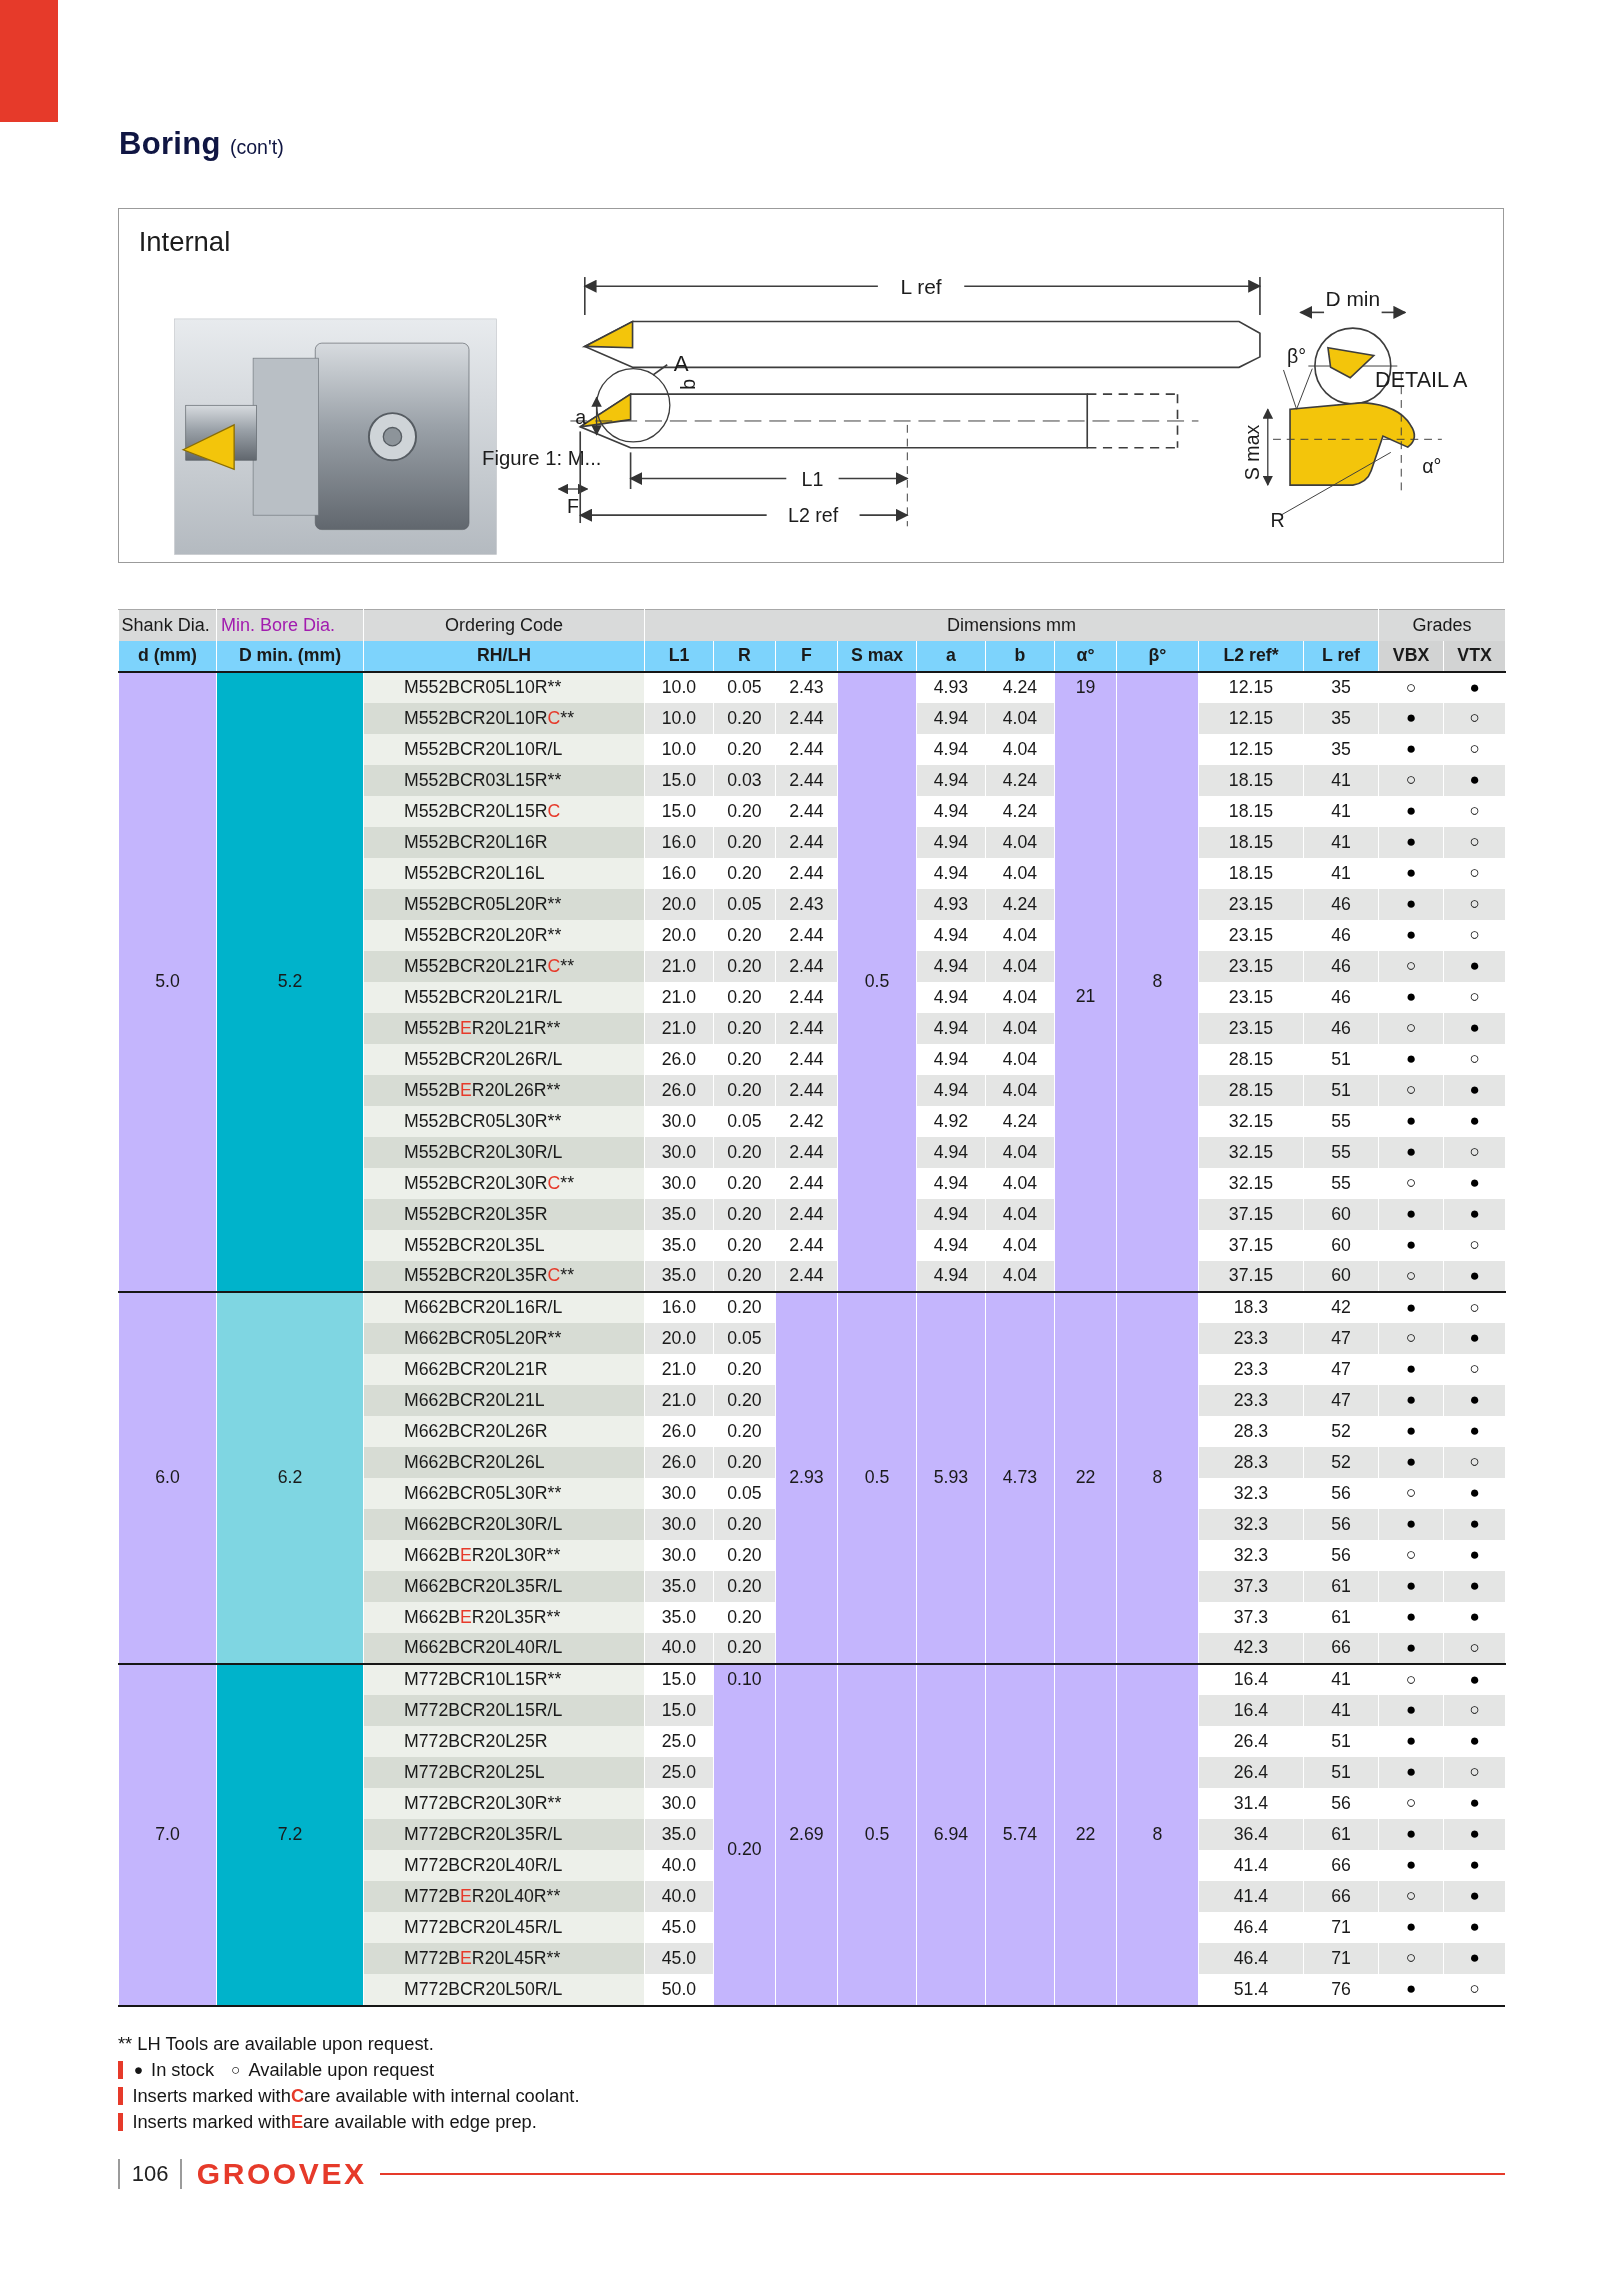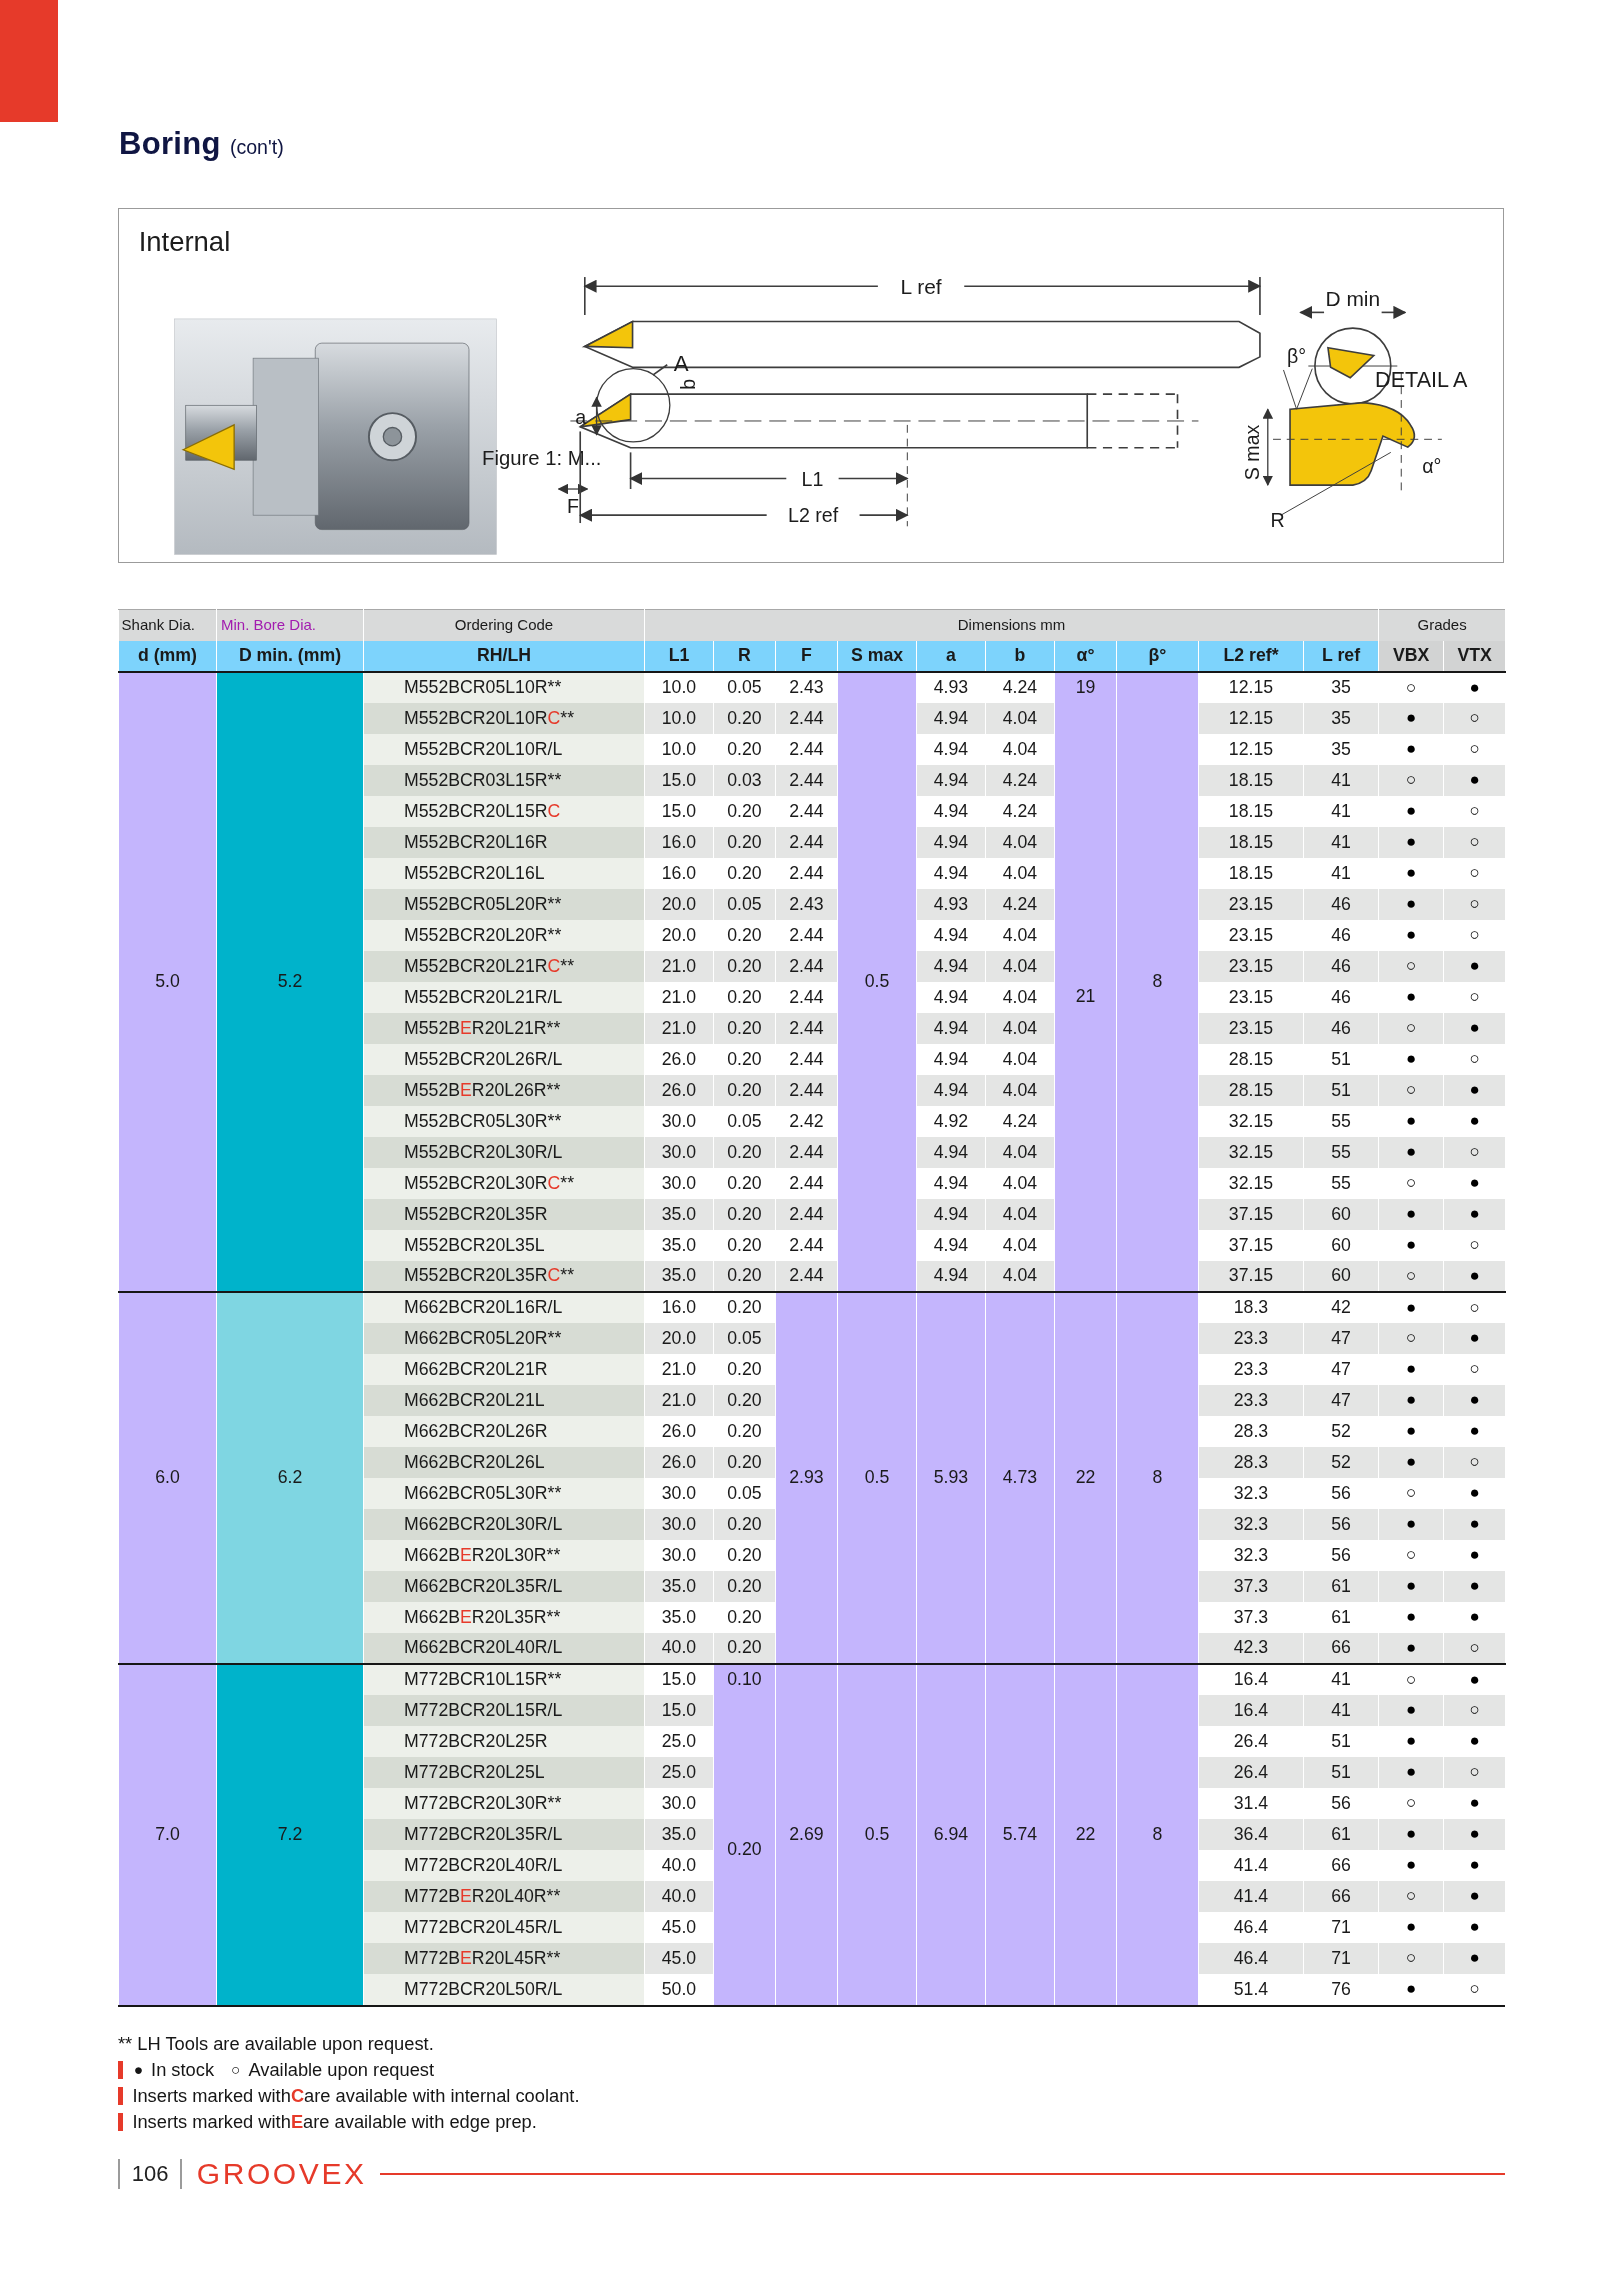--- a/index.html
+++ b/index.html
@@ -7,21 +7,21 @@
 .page{position:relative;width:1518px;height:2295px;background:#fff;overflow:hidden}
 .corner-mark{position:absolute;left:0;top:0;width:58px;height:122px;background:#e63a2a}
 .title-row{position:absolute;left:119px;top:126px}
 .title{font-size:31px;font-weight:700;color:#101643;letter-spacing:0.3px}
 .title-suffix{font-size:19.6px;color:#101643;margin-left:9.2px}
 .figure-box{position:absolute;left:118px;top:208px;width:1386px;height:355px;border:1.3px solid #9b9b9b;background:#fff}
 .figure-box svg{display:block}
 .table-wrap{position:absolute;left:118px;top:609px;width:1387px;border-bottom:2.6px solid #161616}
 table.spec{border-collapse:collapse;width:1387px;table-layout:fixed;font-size:17.7px}
 th,td{height:31px;padding:0;text-align:center;vertical-align:middle;border-left:1.3px solid #fff;border-right:1.3px solid #fff;font-weight:400;overflow:hidden;white-space:nowrap;line-height:1.05}
-tr.h1 th{background:#d9dada;font-size:15px;border-top:1.3px solid #a8a8a8}
+tr.h1 th{background:#d9dada;font-size:18px;border-top:1.3px solid #a8a8a8}
 tr.h1 th.h-shank{text-align:left;padding-left:2.6px}
 tr.h1 th.h-minbore{text-align:left;padding-left:4px;color:#a21caf}
 tr.h2 th{background:#7dd3fc;font-weight:700}
 tr.h2 th.h-vbx,tr.h2 th.h-vtx{background:#d2d3d3}
 thead tr.h2 th{border-bottom:2.6px solid #161616}
 td.c-code{text-align:left;padding-left:40px}
 tr.odd td.c-code{background:#edf0ea}
 tr.even td.c-code{background:#d7dcd4}
 tr.odd td:not(.c-code):not(.merged){background:#fff}
 tr.even td:not(.c-code):not(.merged){background:#e4e5e4}
@@ -33,21 +33,21 @@
 .red{color:#e63a2a}
 .fn-marker{color:#e63a2a;font-weight:700}
 .footnotes{position:absolute;left:118px;top:2031px;width:1387px;font-size:18.3px;color:#161616}
 .fn{display:flex;align-items:center;height:26px}
 .redbar{display:inline-block;width:5.2px;height:18.3px;background:#e63a2a;margin-right:9.2px;flex:0 0 auto}
 .fn .sym{margin:0 7.9px 0 1.3px;font-size:15.7px}
 .fn .gap{margin-left:17px}
 .footer{position:absolute;left:118px;top:2157px;width:1387px;display:flex;align-items:center}
 .vline{width:2px;height:30px;background:#9b9b9b;margin-right:11.8px;flex:0 0 auto}
 .pagenum{font-size:22px;font-weight:400;margin-right:11.8px;color:#222}
-.brand{font-size:30px;font-weight:400;color:#e63a2a;letter-spacing:2.6px;margin:0 13px 0 2.6px}
+.brand{font-size:30px;font-weight:700;color:#e63a2a;letter-spacing:2.6px;margin:0 13px 0 2.6px}
 .redline{flex:1;height:2.6px;background:#e63a2a}
 </style>
 </head>
 <body>
 
 <div class="page">
 
   <div class="corner-mark"></div>
 
   <div class="title-row">

